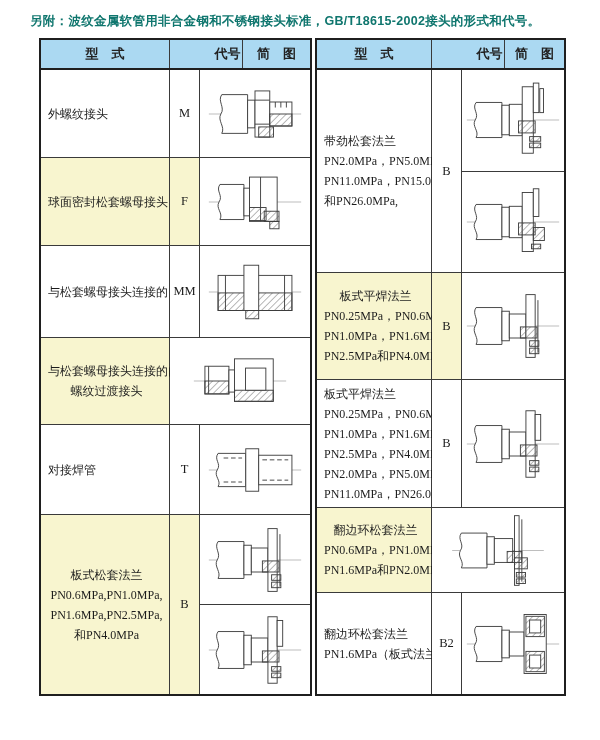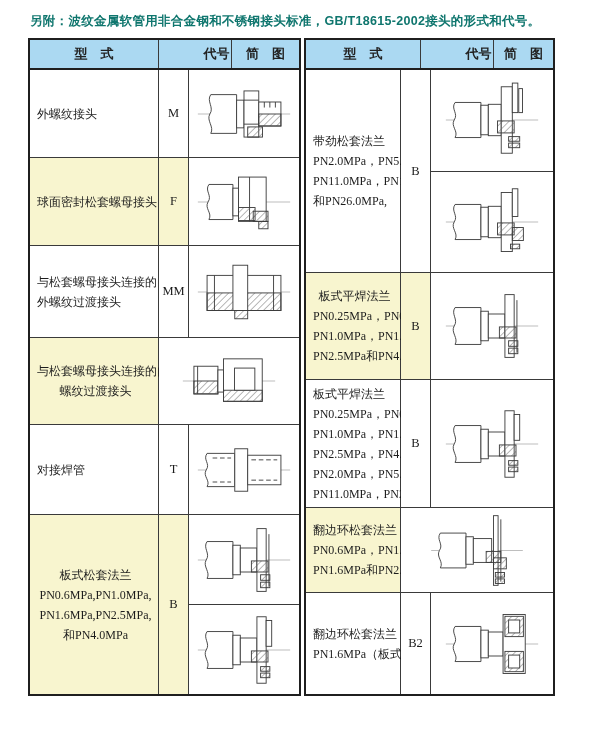--- a/index.html
+++ b/index.html
@@ -7,21 +7,21 @@
     width:600px;height:740px;background:#ffffff;
     font-family:"Liberation Serif","DejaVu Serif",serif;
     color:#1c1c1c;position:relative;overflow:hidden;
   }
   .title{
     position:absolute;left:30px;top:13px;width:555px;
     font-family:"Liberation Sans","DejaVu Sans",sans-serif;
     font-weight:700;font-size:12.5px;letter-spacing:.3px;color:#0f766e;
   }
   .table-wrap{
-    position:absolute;left:28px;top:38px;display:flex;gap:3px;
+    position:absolute;left:39px;top:38px;display:flex;gap:3px;
   }
   .half{
     border:2px solid #1f1f1f;background:#fff;box-sizing:border-box;
   }
   .half-l{width:273px;}
   .half-r{width:251px;}
   .hrow{
     display:flex;height:30px;background:var(--hdr,#abd9f2);
     border-bottom:2px solid #1f1f1f;box-sizing:border-box;
   }
@@ -37,21 +37,21 @@
   .half-r .hc-type{width:115px;}
   .t-row{display:flex;box-sizing:border-box;border-bottom:1.5px solid #3a3a3a;}
   .t-row:last-child{border-bottom:none;}
   .c-type{
     box-sizing:border-box;border-right:1.5px solid #3a3a3a;
     display:flex;flex-direction:column;justify-content:center;
     padding:4px 4px 4px 7px;font-size:12px;line-height:20px;
     background:#fff;
   }
   .half-l .c-type{width:129px;}
-  .half-r .c-type{width:95px;}
+  .half-r .c-type{width:115px;}
   .c-code{
     width:30px;flex:none;box-sizing:border-box;border-right:1.5px solid #3a3a3a;
     display:flex;align-items:center;justify-content:center;
     font-size:12.5px;background:#fff;
   }
   .t-row.hl .c-type,.t-row.hl .c-code{background:var(--hlt,#f8f5cf);text-align:center;}
   .c-sketch{flex:1;display:flex;flex-direction:column;background:#fff;}
   .sk-sub{flex:1;display:flex;align-items:center;justify-content:center;overflow:hidden;}
   .sk-sub + .sk-sub{border-top:1.5px solid #3a3a3a;}
   .type-line{display:block;white-space:nowrap;}
@@ -120,21 +120,20 @@
                   <rect x="46" y="48" width="18" height="14" fill="url(#h1)" stroke="#3d3d3d" stroke-width="1"></rect>
                   <rect x="62" y="52" width="16" height="11" fill="url(#h1)" stroke="#3d3d3d" stroke-width="1"></rect>
                   <rect x="68" y="63" width="10" height="8" fill="url(#h1)" stroke="#3d3d3d" stroke-width="1"></rect>
                 </svg>
               </div>
             </div>
           </div>
           <div class="t-row" style="height: 92px;">
             <div class="c-type">
               <span class="type-line">与松套螺母接头连接的</span>
-              <span class="type-line">外螺纹过渡接头</span>
             </div>
             <div class="c-code">MM</div>
             <div class="c-sketch">
               <div class="sk-sub">
                 <svg viewBox="0 0 104 84" width="96" height="78" preserveAspectRatio="xMidYMid meet">
                   <defs>
                     <pattern id="h2" patternUnits="userSpaceOnUse" width="5" height="5" patternTransform="rotate(45)">
                       <line x1="0" y1="0" x2="0" y2="5" stroke="#666" stroke-width="1"></line>
                     </pattern>
                   </defs>

